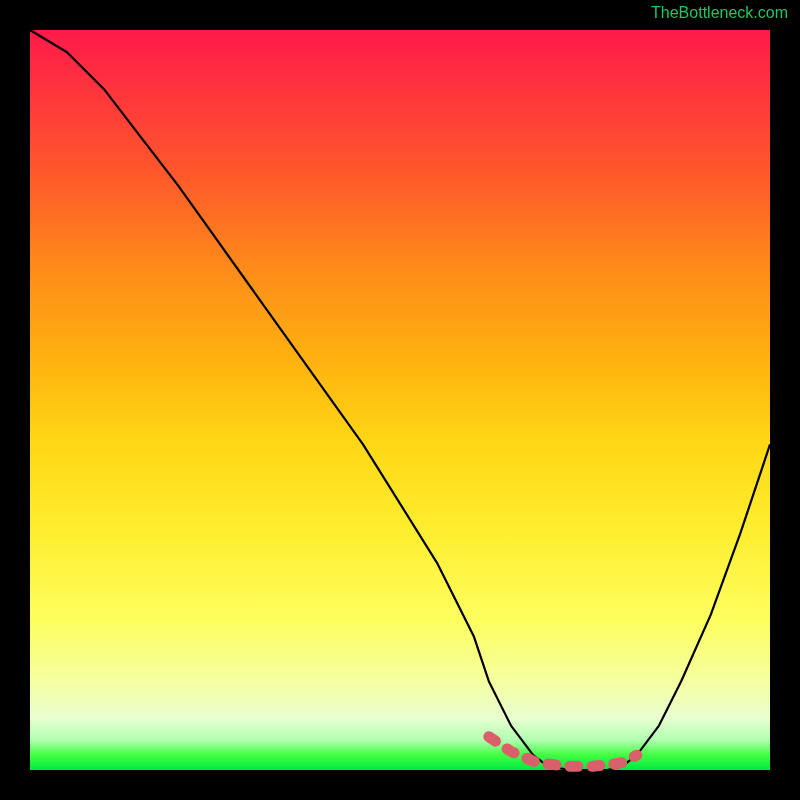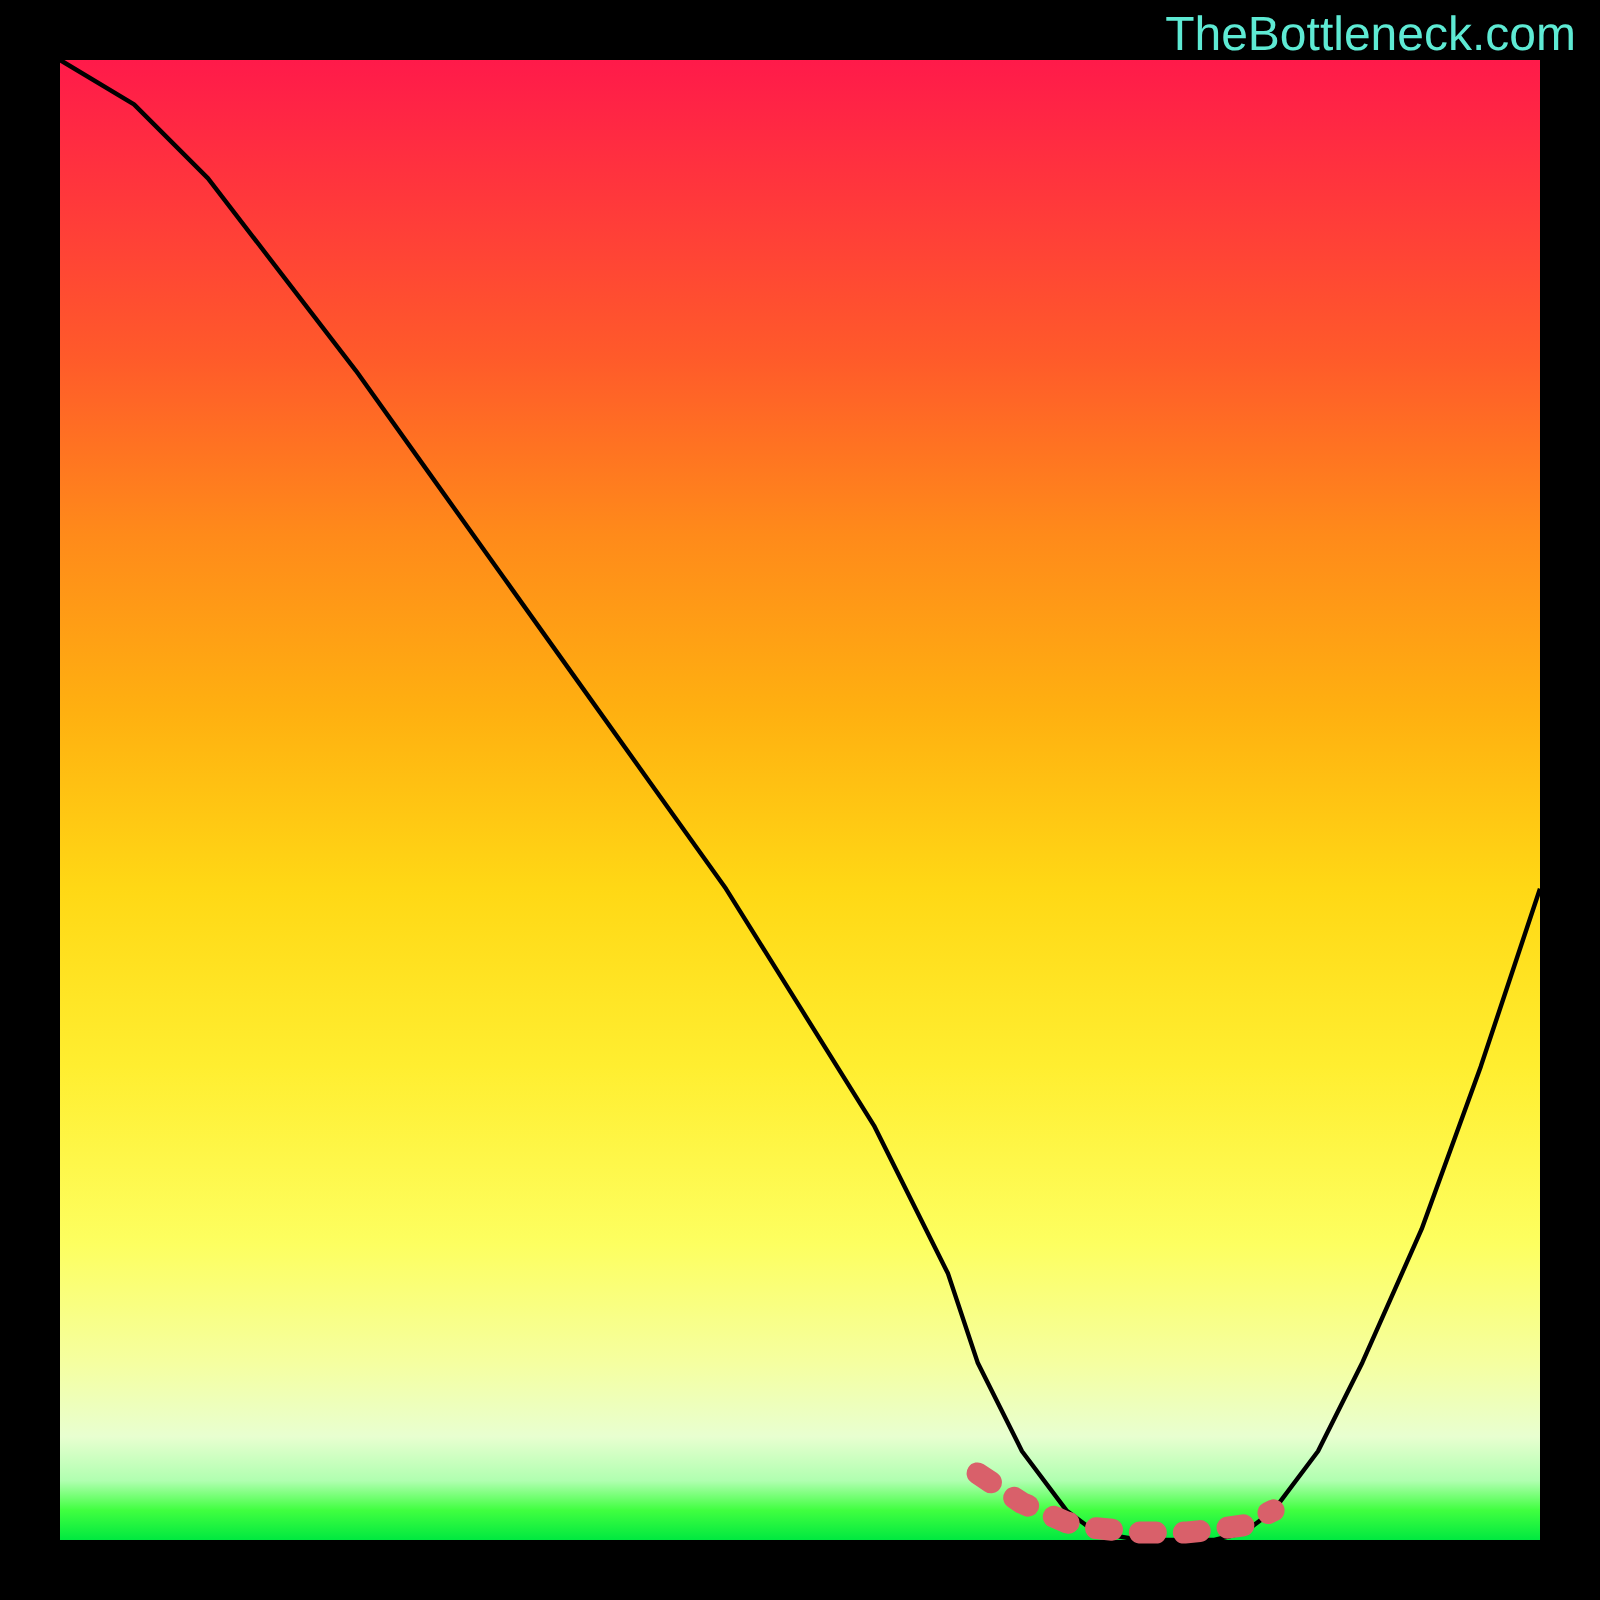--- a/index.html
+++ b/index.html
@@ -7,22 +7,22 @@
     width: 800px;
     height: 800px;
     background: #000;
     position: relative;
     font-family: Arial, sans-serif;
   }
   .watermark {
     position: absolute;
     top: 4px;
     right: 12px;
-    color: #5eead4;
-    font-size: 24px;
+    color: #22c55e;
+    font-size: 16px;
     font-weight: 500;
     z-index: 10;
   }
   .plot-area {
     position: absolute;
     left: 30px;
     top: 30px;
     width: 740px;
     height: 740px;
   }

